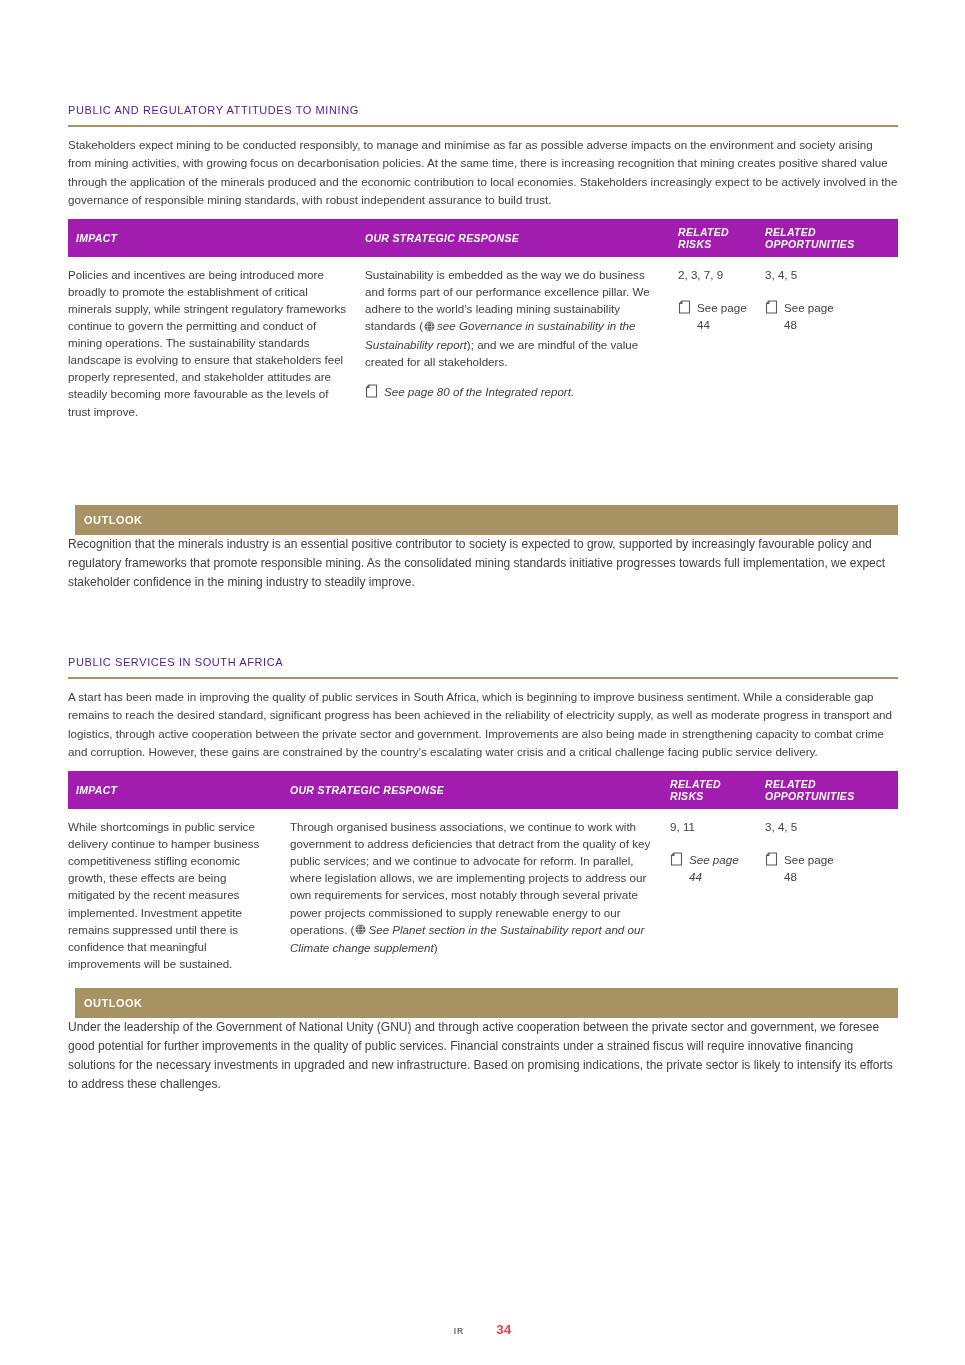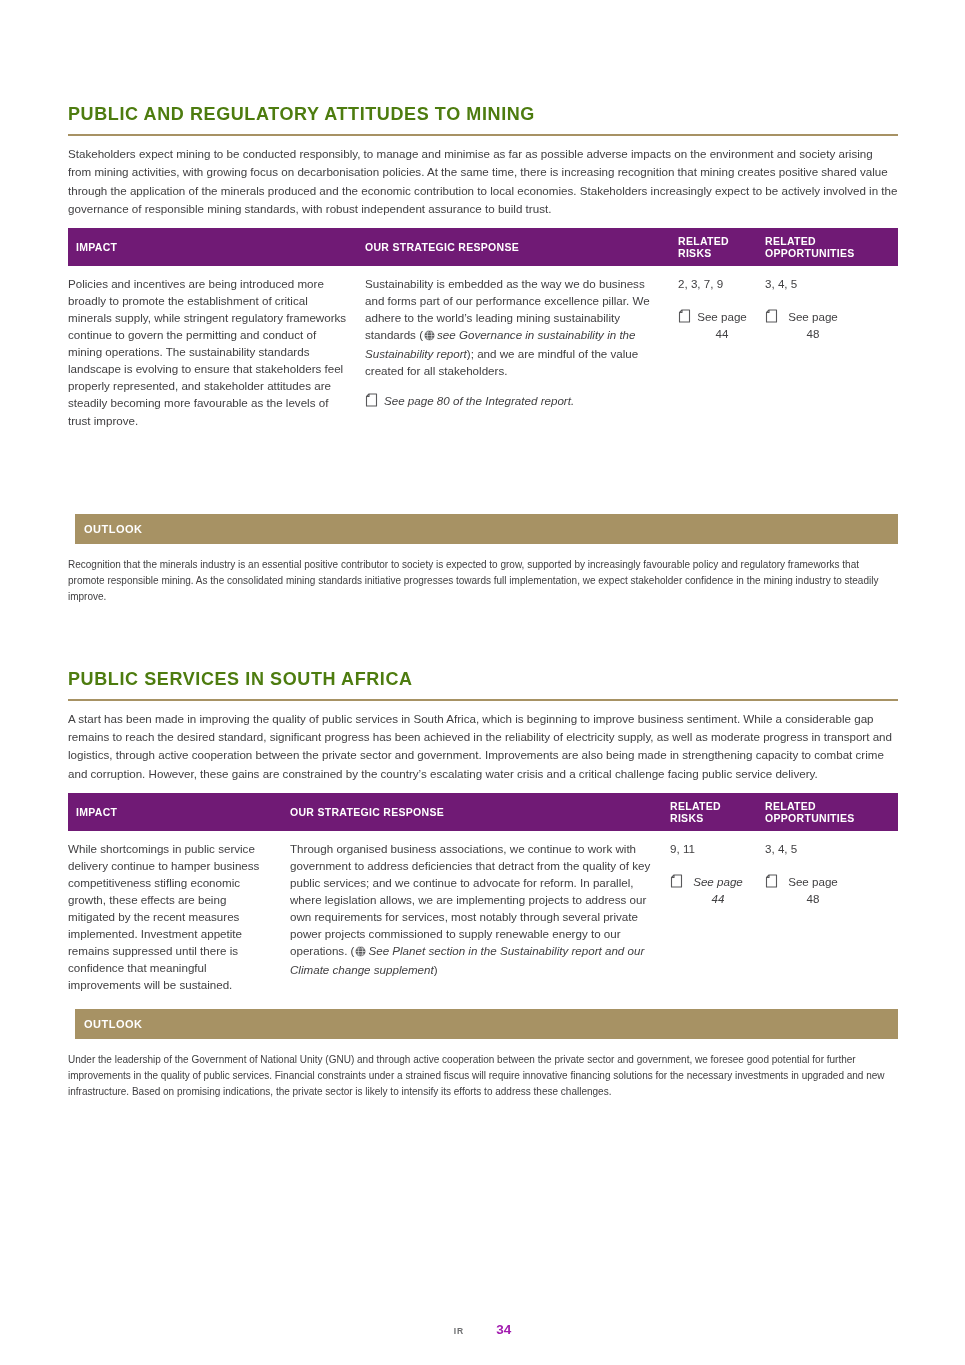--- a/index.html
+++ b/index.html
@@ -14,83 +14,83 @@
   .page { padding: 12px 67px 0 68px; }
 
   .running-head {
     font-size: 8px; letter-spacing: 0.6px; color: #6d6e70;
     font-weight: 600;
   }
   .running-head .suffix { font-weight: 400; letter-spacing: 0.3px; }
 
   .section-title {
     margin-top: 92px;
-    font-size: 18px; font-weight: 700; letter-spacing: 0.6px;
-    color: #4d7c0f;
+    font-size: 11px; font-weight: 400; letter-spacing: 0.6px;
+    color: #4c1d95;
     padding-bottom: 9px;
     border-bottom: 2px solid #a79264;
   }
   .section-2 .section-title { margin-top: 64px; }
 
   .intro {
     margin-top: 9px;
     font-size: 11.6px; line-height: 1.58; color: #414042;
   }
 
   .tbl { margin-top: 10px; }
   .tbl-head {
     display: grid;
-    background: #701a75; color: #ffffff;
+    background: #a21caf; color: #ffffff;
     min-height: 38px;
     align-items: center;
-    font-size: 10.5px; font-weight: 700; letter-spacing: 0.3px;
+    font-size: 10.5px; font-weight: 700; letter-spacing: 0.3px; font-style: italic;
   }
   .t1 .tbl-head, .t1 .tbl-body { grid-template-columns: 297px 313px 87px 133px; }
   .t2 .tbl-head, .t2 .tbl-body { grid-template-columns: 222px 380px 95px 133px; }
   .tbl-head > div { padding: 5px 10px 5px 0; }
   .tbl-head > div:first-child { padding-left: 8px; }
   .tbl-body { display: grid; }
   .tbl-body .cell { padding: 9px 18px 10px 0; font-size: 11.6px; line-height: 1.47; }
   .tbl-body .cell:first-child { padding-left: 0; }
   .t1 .tbl-body { min-height: 242px; }
   .t2 .tbl-body { min-height: 162px; }
 
   .cell p + p { margin-top: 9px; }
   .cell .ref-line { margin-top: 13px; display: flex; gap: 6px; align-items: flex-start; }
   .cell .ref-line em { font-style: italic; }
 
   .vals { font-size: 11.6px; }
-  .col-ref { margin-top: 16px; display: flex; gap: 6px; align-items: flex-start; text-align: center; }
+  .col-ref { margin-top: 16px; display: flex; gap: 6px; align-items: flex-start; }
   .col-ref .ref-text { display: inline-block; }
   .risks-col .ref-text { max-width: 52px; }
   .opps-col .ref-text { max-width: 58px; }
   .t2 .risks-col .ref-text { max-width: 66px; font-style: italic; }
 
   .icon-page { flex: 0 0 auto; margin-top: 1px; }
   .icon-globe { display: inline-block; vertical-align: -1.5px; margin: 0 2px 0 1px; }
 
   .outlook-bar {
     margin-top: 6px;
     background: #a79264; color: #ffffff;
     min-height: 30px;
     display: flex; align-items: center;
     padding-left: 9px;
     font-size: 11px; font-weight: 700; letter-spacing: 0.5px; margin-left: 7px;
   }
   .outlook-text {
-    margin-top: 13px;
-    font-size: 10px; line-height: 1.58;
+    margin-top: 0;
+    font-size: 12px; line-height: 1.58;
   }
 
   .footer {
     position: absolute; left: 0; bottom: 28px; width: 100%;
     display: flex; justify-content: center; align-items: baseline; gap: 32px;
   }
   .footer .ir { font-size: 8.5px; font-weight: 700; letter-spacing: 1px; color: #6d6e70; }
-  .footer .pagenum { font-size: 13.5px; font-weight: 700; color: #a21caf; }
+  .footer .pagenum { font-size: 13.5px; font-weight: 700; color: #ef4444; }
 
   em { font-style: italic; }
 </style>
 </head>
 <body>
 
 <div class="page">
 
 
   <div class="section section-1">

